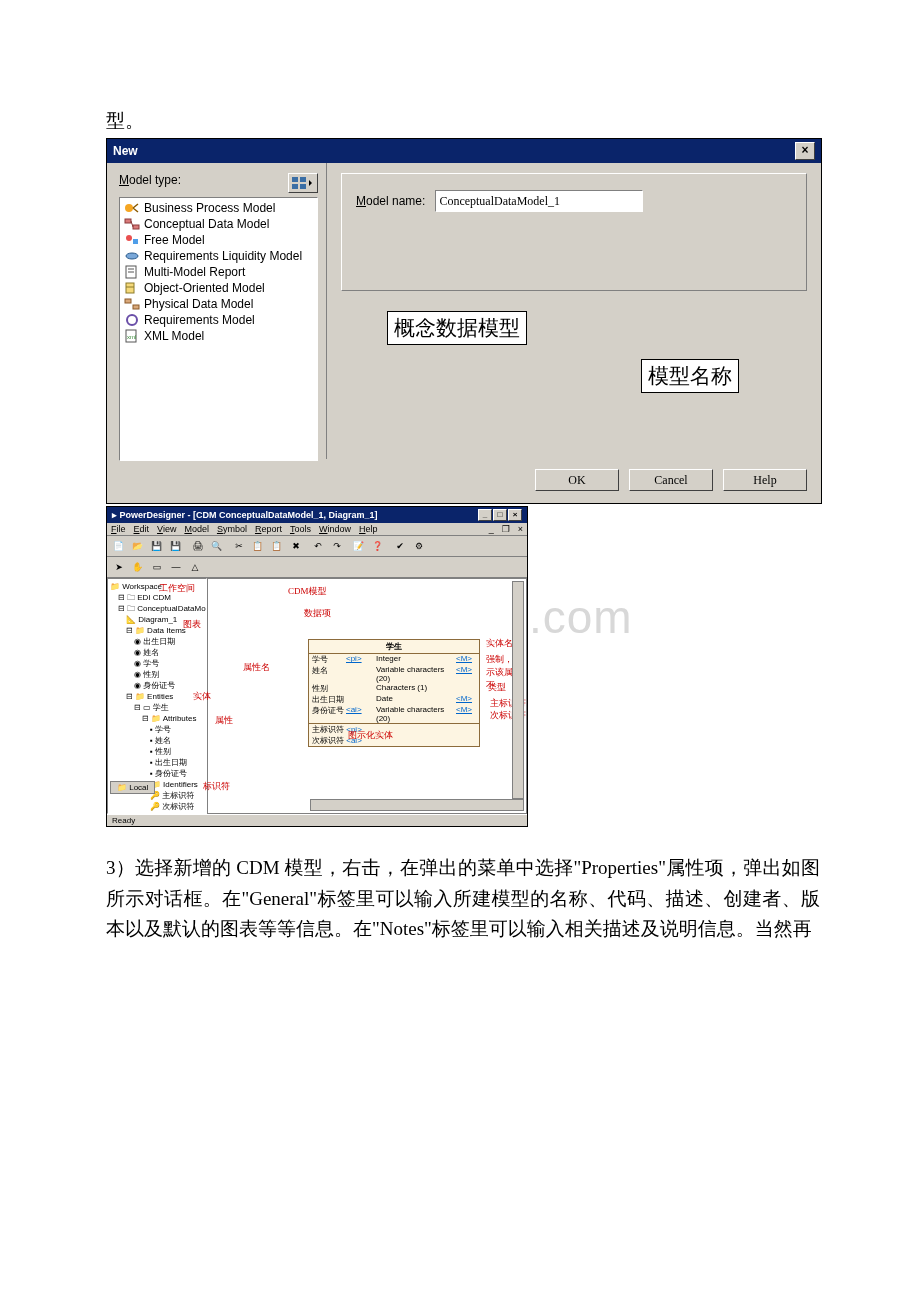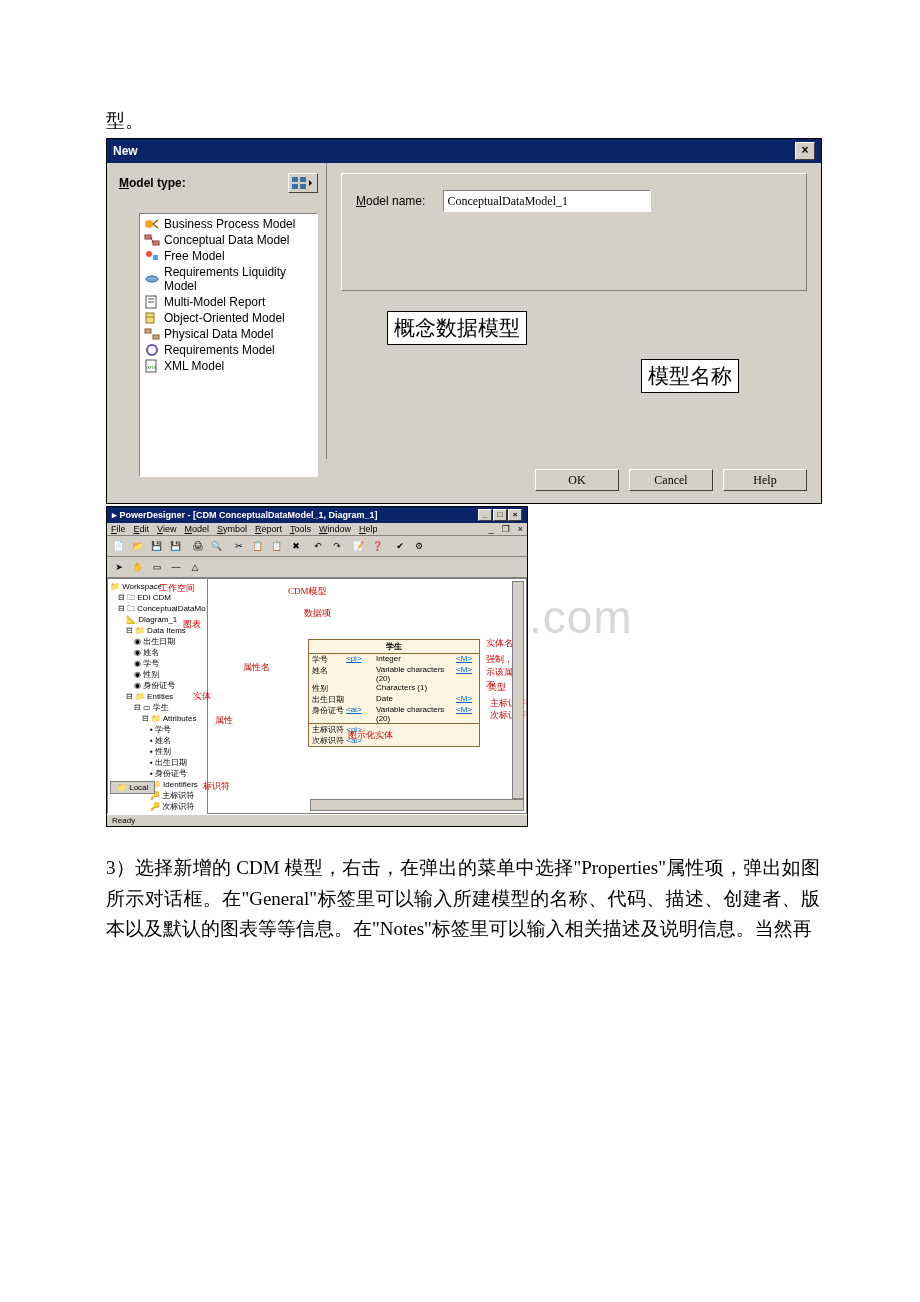--- a/index.html
+++ b/index.html
@@ -7,36 +7,36 @@
 .body-text { line-height:1.6; text-align:justify; }
 .watermark { position:absolute; left:0; right:0; top:590px; text-align:center; font-family:Arial,sans-serif; font-size:46px; color:#d8d8d8; letter-spacing:1px; pointer-events:none; z-index:0; }
 .fig { position:relative; z-index:1; }
 
 .dlg1 { width:714px; border:1px solid #000; background:#d4d0c8; font-family:Tahoma,sans-serif; font-size:12px; color:#000; position:relative; }
 .dlg1-title { background:#0a246a; color:#fff; font-weight:bold; padding:3px 6px; display:flex; align-items:center; }
 .dlg1-title .spacer { flex:1; }
 .dlg1-close { width:18px; height:16px; background:#d4d0c8; border:1px solid #fff; border-right-color:#404040; border-bottom-color:#404040; color:#000; font:bold 12px/14px Arial; text-align:center; }
 .dlg1-body { display:flex; height:296px; }
 .dlg1-left { width:220px; border-right:1px solid #808080; padding:10px 8px 8px 12px; box-sizing:border-box; background:#d4d0c8; }
-.dlg1-left-head { display:flex; align-items:center; margin-bottom:20px;font-weight:bold; }
+.dlg1-left-head { display:flex; margin-bottom:4px; }
 .dlg1-left-head .lbl { flex:1; }
 .dlg1-left-head .lbl u { text-decoration:underline; }
 .dlg1-viewbtn { width:28px; height:18px; background:#d4d0c8; border:1px solid #fff; border-right-color:#404040; border-bottom-color:#404040; display:flex; align-items:center; justify-content:center; }
 .dlg1-viewbtn svg { display:block; }
-.dlg1-list { background:#fff; border:1px solid #808080; border-right-color:#fff; border-bottom-color:#fff; height:258px; overflow:hidden; padding:2px 0;margin-left:20px; }
+.dlg1-list { background:#fff; border:1px solid #808080; border-right-color:#fff; border-bottom-color:#fff; height:258px; overflow:hidden; padding:2px 0; }
 .dlg1-list .item { display:flex; align-items:center; padding:1px 4px; gap:4px; }
 .dlg1-list .ic { width:16px; height:14px; flex:0 0 16px; }
 .dlg1-right { flex:1; padding:10px 14px 0 14px; box-sizing:border-box; position:relative; }
 .dlg1-radios { display:flex; gap:40px; padding:0 0 10px 40px; }
 .dlg1-radios label { display:flex; align-items:center; gap:4px; }
 .dlg1-tabs { display:flex; }
 .dlg1-tab { border:1px solid #808080; border-bottom:none; padding:3px 8px 1px 8px; background:#d4d0c8; margin-right:2px; }
 .dlg1-tab.active { background:#d4d0c8; position:relative; top:1px; }
 .dlg1-tabpage { border:1px solid #808080; border-top-color:#fff; border-left-color:#fff; height:118px; padding:16px 14px; box-sizing:border-box; background:#d4d0c8; }
-.dlg1-tabpage .row { display:flex; align-items:center; gap:18px; }
+.dlg1-tabpage .row { display:flex; align-items:center; gap:10px; }
 .dlg1-tabpage input[type=text] { width:200px; height:18px; border:1px solid #808080; border-right-color:#fff; border-bottom-color:#fff; font:12px Tahoma; padding:1px 3px; }
 .dlg1-annot { position:absolute; font-family:"SimSun",serif; font-size:21px; color:#000; background:#fff; border:1px solid #000; padding:2px 6px; z-index:3; }
 .dlg1-footer { display:flex; justify-content:flex-end; gap:10px; padding:10px 14px 12px 0; }
 .winbtn { width:84px; height:22px; background:#d4d0c8; border:1px solid #fff; border-right-color:#404040; border-bottom-color:#404040; font:12px Tahoma; }
 
 .dlg2 { width:420px; border:1px solid #000; background:#d4d0c8; font-family:Tahoma,sans-serif; font-size:9px; color:#000; position:relative; margin-top:2px; }
 .dlg2-title { background:#0a246a; color:#fff; font-weight:bold; padding:2px 5px; display:flex; align-items:center; }
 .dlg2-title .spacer{flex:1;}
 .dlg2-title .wbtn { width:12px; height:10px; background:#d4d0c8; border:1px solid #fff; border-right-color:#404040; border-bottom-color:#404040; margin-left:1px; font:bold 8px/9px Arial; color:#000; text-align:center; }
 .dlg2-menu { background:#d4d0c8; padding:1px 4px; border-bottom:1px solid #808080; display:flex; gap:8px; }

